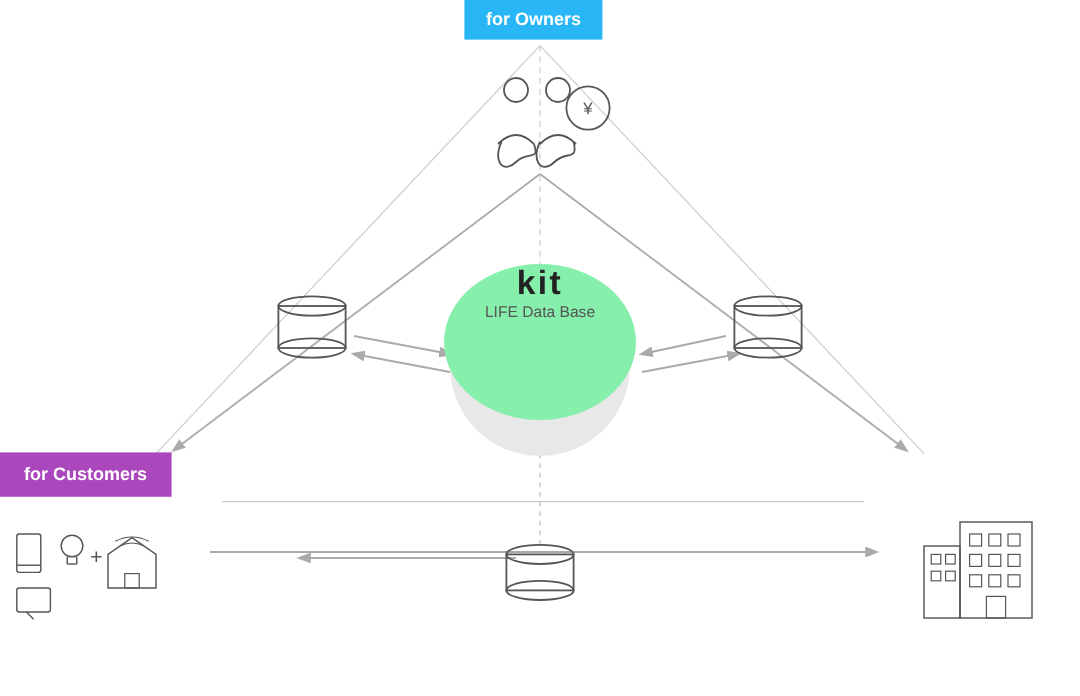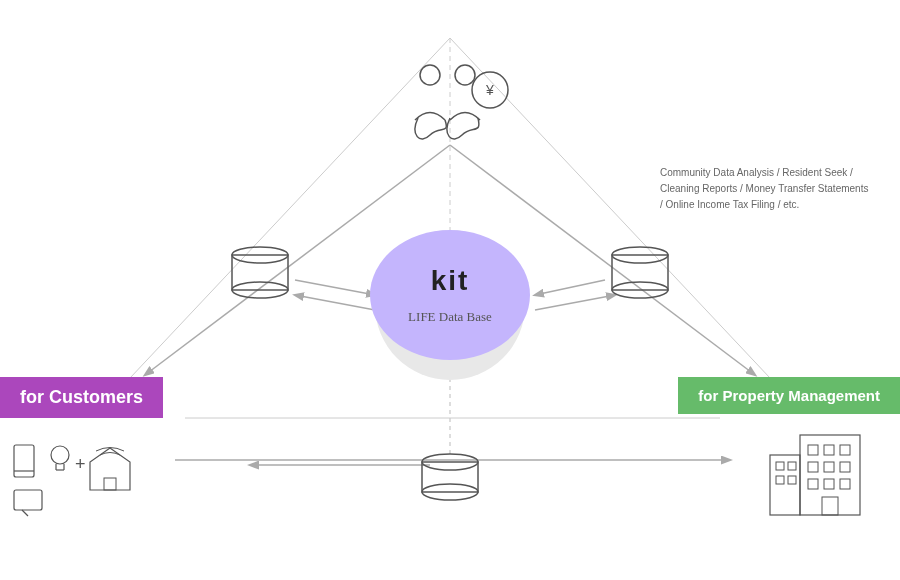--- a/index.html
+++ b/index.html
@@ -32,66 +32,65 @@
     }
 
     
     .label-customers {
       position: absolute;
       top: 377px;
       left: 0;
       background: #ab47bc;
       color: #fff;
       padding: 10px 20px;
-      font-size: 18px;
+      font-size: 15px;
       font-weight: 600;
       white-space: nowrap;
     }
 
     
     .label-property {
       position: absolute;
       top: 377px;
       right: 0;
       background: #66bb6a;
       color: #fff;
       padding: 10px 20px;
       font-size: 15px;
       font-weight: 600;
       white-space: nowrap;
     }
 
     
     .center-circle {
       position: absolute;
-      top: 230px;
+      top: 220px;
       left: 370px;
       width: 160px;
       height: 130px;
-      background: #c4b5fd;
+      background: #86efac;
       border-radius: 50%;
       display: flex;
       flex-direction: column;
       align-items: center;
-      justify-content: center;
+      justify-content: flex-start;
     }
 
     .kit-logo {
       font-size: 28px;
       font-weight: 700;
       letter-spacing: 2px;
       color: #222;
     }
 
     .life-database {
       font-size: 13px;
       color: #555;
-      margin-top: 12px;
+      margin-top: 0;
       text-align: center;
-      font-family: Liberation Serif, serif;
     }
 
     
     .info-left {
       position: absolute;
       top: 165px;
       left: 60px;
       font-size: 10px;
       color: #666;
       line-height: 1.6;
@@ -228,35 +227,30 @@
 
     <rect x="822" y="497" width="16" height="18" fill="none" stroke="#555" stroke-width="1"></rect>
 
     <rect x="770" y="455" width="30" height="60" fill="none" stroke="#555" stroke-width="1.2"></rect>
     <rect x="776" y="462" width="8" height="8" fill="none" stroke="#555" stroke-width="1"></rect>
     <rect x="788" y="462" width="8" height="8" fill="none" stroke="#555" stroke-width="1"></rect>
     <rect x="776" y="476" width="8" height="8" fill="none" stroke="#555" stroke-width="1"></rect>
     <rect x="788" y="476" width="8" height="8" fill="none" stroke="#555" stroke-width="1"></rect>
   </svg>
 
+  <div class="label-owners">
+    <span>for Owners</span>
+  </div>
 
   <div class="label-customers">
     <span>for Customers</span>
   </div>
 
-  <div class="label-property">
-    <span>for Property Management</span>
-  </div>
 
   <div class="center-circle">
     <div class="kit-logo">kit</div>
     <div class="life-database">LIFE Data Base</div>
   </div>
 
 
-  <div class="info-right">
-    <span>Community Data Analysis / Resident Seek /
-Cleaning Reports / Money Transfer Statements /
-Online Income Tax Filing / etc.</span>
-  </div>
 
 
 </div>
 
 </body></html>

